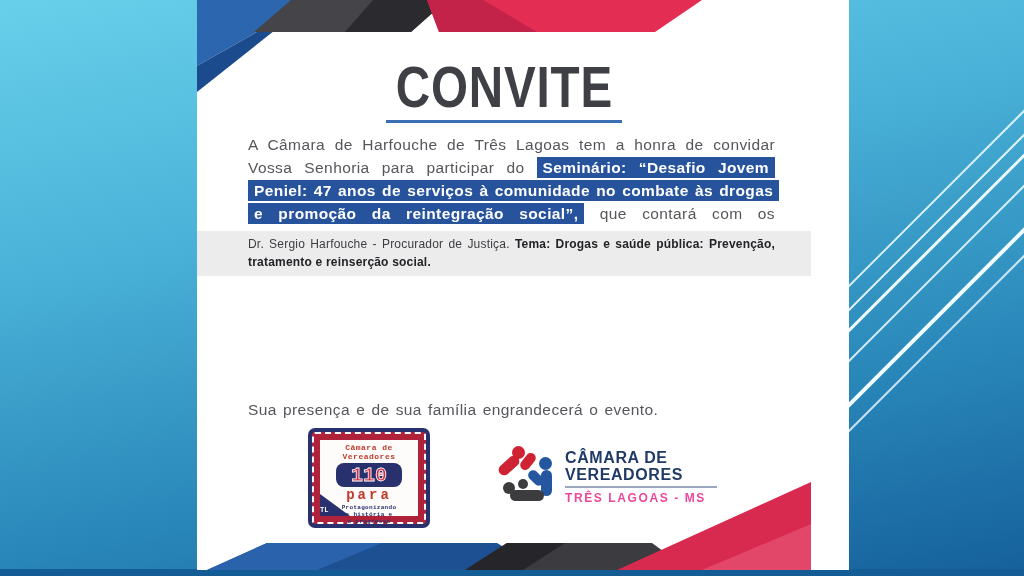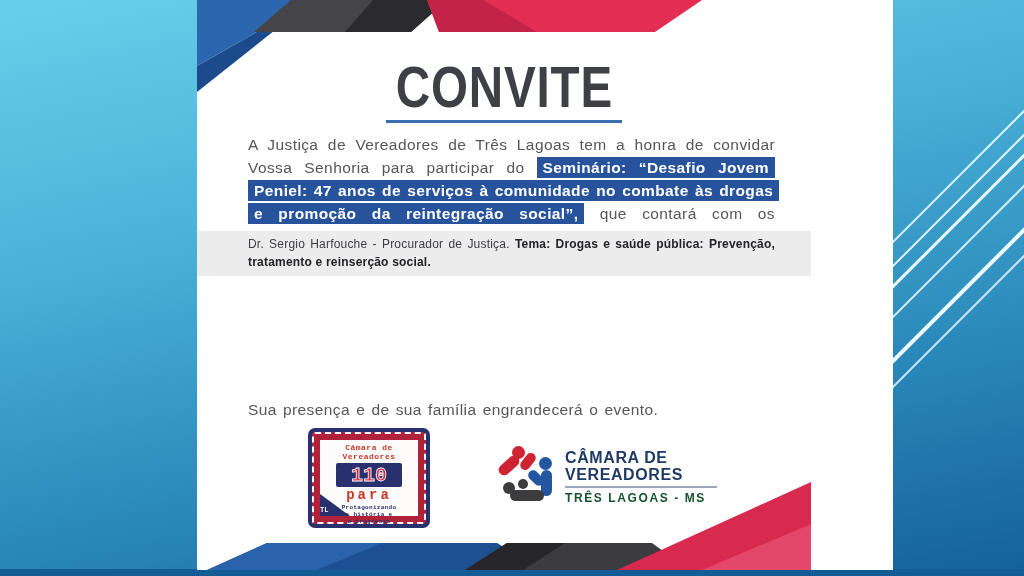--- a/index.html
+++ b/index.html
@@ -18,22 +18,22 @@
   
   .dline { position:absolute; background:#f0fbff; transform:rotate(-45deg); z-index:1; border-radius:2px; }
   .l1 { left:690px; top:234px; width:420px; height:2px; opacity:.85; }
   .l2 { left:702px; top:246px; width:420px; height:2px; opacity:.9; }
   .l3 { left:712px; top:256px; width:420px; height:3px; }
   .l4 { left:728px; top:271px; width:420px; height:2px; opacity:.85; }
   .l5 { left:748px; top:294px; width:420px; height:4px; }
   .l6 { left:785px; top:284px; width:420px; height:2px; opacity:.8; }
 
   .card {
-    position:absolute; left:197px; top:0; width:696px; height:570px;
-    background:#ffffff; z-index:2; overflow:hidden;
+    position:absolute; left:197px; top:0; width:614px; height:570px;
+    background:#ffffff; z-index:2; overflow:hidden;padding-left:38px;
   }
   .deco { position:absolute; inset:0; }
   
   .d-blue-light { background:#2c66ae; clip-path:polygon(0 0, 116px 0, 0 66px); }
   .d-blue-dark  { background:#1c4b8d; clip-path:polygon(116px 0, 0 66px, 0 92px); }
   .d-gray-top   { background:#454449; clip-path:polygon(94px 0, 250px 0, 214px 32px, 57px 32px); }
   .d-gray-top2  { background:#2b2a2f; clip-path:polygon(176px 0, 250px 0, 214px 32px, 148px 32px); }
   .d-red-top    { background:#e42d53; clip-path:polygon(230px 0, 505px 0, 458px 32px, 242px 32px); }
   .d-red-top2   { background:#c32348; clip-path:polygon(230px 0, 242px 32px, 340px 32px, 286px 0); }
   
@@ -74,21 +74,21 @@
     color:#3c3d41; text-align:justify;
   }
   .speaker-text .theme { font-weight:bold; color:#232327; }
 
   
   .stamp { position:absolute; left:111px; top:428px; width:122px; height:100px; background:#28316e; border-radius:7px; }
   .stamp-red { position:absolute; inset:4px; background:#b02239; border:2px dashed #ffffff; border-radius:3px; }
   .stamp-white { position:absolute; inset:12px; background:#fdfcfa; text-align:center; font-family:"Liberation Mono", monospace; }
   .stamp-org { margin-top:3px; font-size:8px; font-weight:bold; color:#c0392b; line-height:9px; letter-spacing:.5px; }
   .stamp-number-box {
-    width:66px; height:24px; margin:2px auto 0; background:#28316e; border-radius:2px;
+    width:66px; height:24px; margin:2px auto 0; background:#28316e; border-radius:8px;
     display:flex; align-items:center; justify-content:center;
     color:#d32b3f; font-size:20px; font-weight:bold; -webkit-text-stroke:.8px #ffffff;
   }
   .stamp-anos { font-size:14px; font-weight:bold; color:#c0392b; letter-spacing:3px; line-height:14px; margin-top:1px; }
   .stamp-tagline { font-size:6px; font-weight:bold; color:#28316e; line-height:7px; margin-top:2px; letter-spacing:.3px; }
   .stamp-corner {
     position:absolute; left:0; bottom:0; width:30px; height:22px; background:#28316e;
     clip-path:polygon(0 0, 100% 100%, 0 100%);
   }
   .stamp-corner span { position:absolute; left:0; bottom:2px; color:#ffffff; font-size:7px; font-weight:bold; }
@@ -102,21 +102,21 @@
   .pi-red-arm   { left:26px; top:6px; width:10px; height:19px; background:#cf2233; transform:rotate(38deg); }
   .pi-blue-head { left:42px; top:11px; width:13px; height:13px; border-radius:50%; background:#2457a0; }
   .pi-blue-body { left:44px; top:24px; width:11px; height:26px; background:#2457a0; }
   .pi-blue-arm  { left:30px; top:27px; width:18px; height:10px; background:#2457a0; transform:rotate(45deg); }
   .pi-gray-head { left:6px;  top:36px; width:12px; height:12px; border-radius:50%; background:#3c3c3e; }
   .pi-gray-mid  { left:21px; top:33px; width:10px; height:10px; border-radius:50%; background:#3c3c3e; }
   .pi-gray-body { left:13px; top:44px; width:34px; height:11px; background:#3c3c3e; }
   .chamber-text { position:absolute; left:68px; top:3px; width:210px; }
   .chamber-line1, .chamber-line2 { font-size:16px; font-weight:bold; color:#1f3a67; line-height:17px; letter-spacing:.6px; }
   .chamber-divider { width:152px; height:2px; background:#9aa7bd; margin:3px 0; }
-  .chamber-line3 { font-size:12px; font-weight:bold; color:#14532d; letter-spacing:1.6px; }
+  .chamber-line3 { font-size:12px; font-weight:bold; color:#ec4899; letter-spacing:1.6px; }
 </style>
 </head>
 <body>
 
 <div class="stage">
   <div class="bottom-strip"></div>
 
   <div class="dline l1"></div>
   <div class="dline l2"></div>
   <div class="dline l3"></div>
@@ -137,21 +137,21 @@
     <div class="deco d-gray-b"></div>
     <div class="deco d-gray-b2"></div>
     <div class="deco d-red-b"></div>
     <div class="deco d-red-b2"></div>
 
     <div class="title-wrap">
       <div class="title">CONVITE</div>
       <div class="title-underline"></div>
     </div>
 
-    <p class="para intro"><span>A Justiça de Vereadores de Três Lagoas tem a honra de convidar Vossa Senhoria para participar do </span><span class="hl">Seminário: “Desafio Jovem Peniel: 47 anos de serviços à comunidade no combate às drogas e promoção da reintegração social”,</span><span> que contará com os seguintes palestrantes:</span></p>
+    <p class="para intro"><span>A Câmara de Harfouche de Três Lagoas tem a honra de convidar Vossa Senhoria para participar do </span><span class="hl">Seminário: “Desafio Jovem Peniel: 47 anos de serviços à comunidade no combate às drogas e promoção da reintegração social”,</span><span> que contará com os seguintes palestrantes:</span></p>
 
     <div class="speaker-row row1">
       <p class="speaker-text"><span>Dr. Sergio Harfouche - Procurador de Justiça. </span><span class="theme">Tema: Drogas e saúde pública: Prevenção, tratamento e reinserção social.</span></p>
     </div>
 
 
     <p class="para closing">Sua presença e de sua família engrandecerá o evento.</p>
 
     <div class="stamp">
       <div class="stamp-red"></div>

